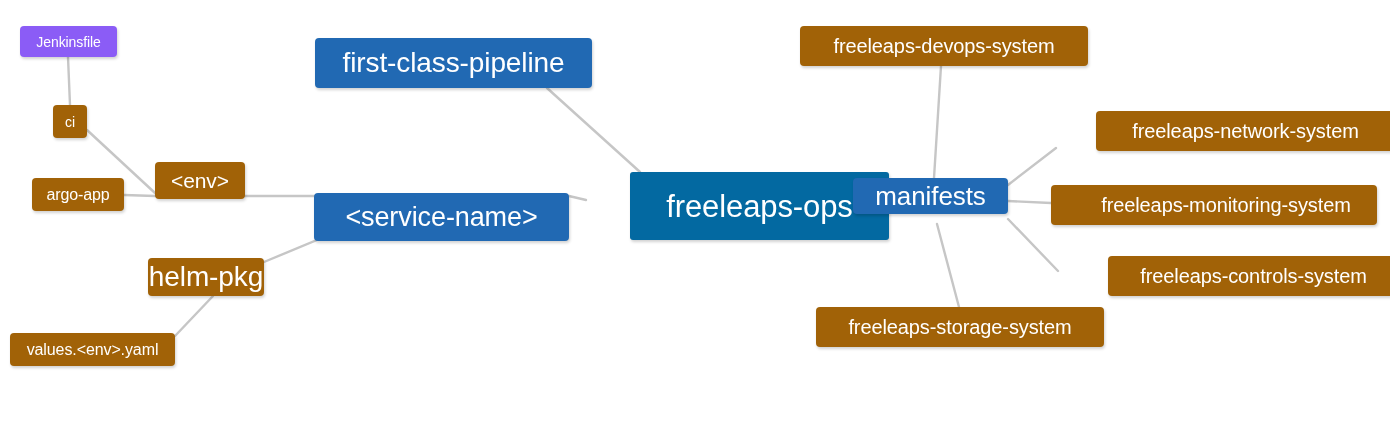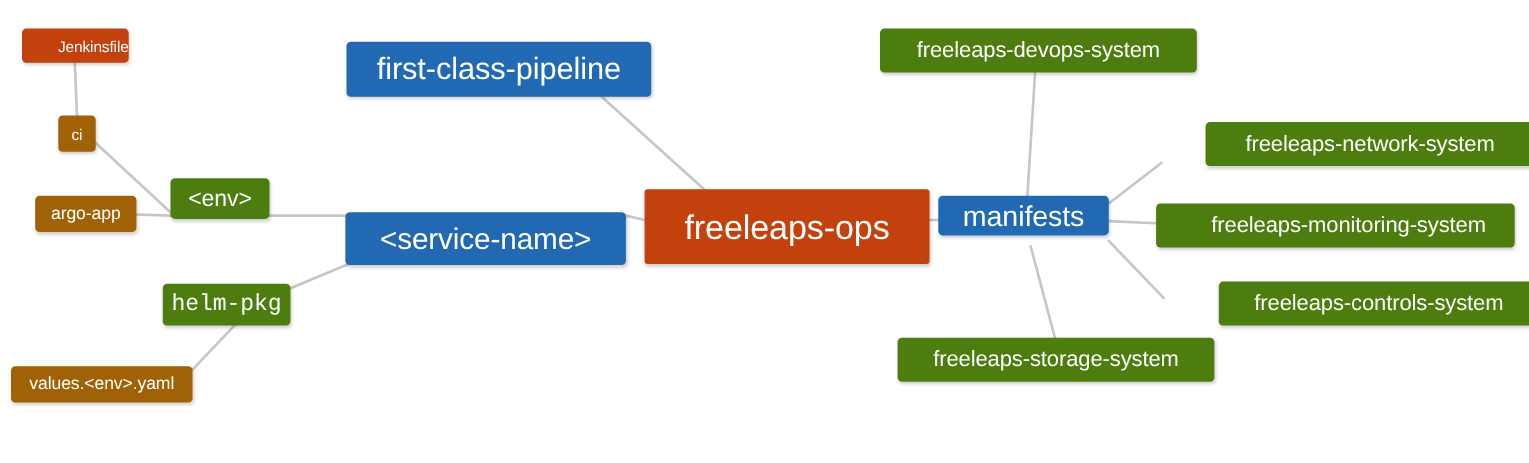--- a/index.html
+++ b/index.html
@@ -30,27 +30,28 @@
     align-items: center;
     justify-content: center;
     color: #ffffff;
     border-radius: 4px;
     white-space: nowrap;
     line-height: 1;
     box-shadow: 1px 2px 3px rgba(0,0,0,0.18);
     letter-spacing: -0.1px;
   }
   .n-root {
-    background: #c2410c;
+    background: #0369a1;
     font-size: 31px;
     border-radius: 3px;
+    margin-left: 44px;
   }
   .n-blue   { background: #2169b3; }
-  .n-green  { background: #4d7c0f; }
-  .n-orange { background: #c2410c; justify-content: flex-end; }
+  .n-green  { background: #a16207; }
+  .n-orange { background: #8b5cf6; }
   .n-red    { background: #a16207; }
 </style>
 </head>
 <body>
 
 <div id="canvas">
   <svg id="edges" viewBox="0 0 1390 421" width="1390" height="421">
       <line x1="68" y1="57" x2="70" y2="105" stroke="#c6c6c6" stroke-width="2.4" stroke-linecap="round"></line>
       <line x1="87" y1="130" x2="155" y2="193" stroke="#c6c6c6" stroke-width="2.4" stroke-linecap="round"></line>
       <line x1="124" y1="195" x2="155" y2="196" stroke="#c6c6c6" stroke-width="2.4" stroke-linecap="round"></line>
@@ -74,21 +75,21 @@
     </div>
     <div class="node n-blue" style="left: 315px; top: 38px; width: 277px; height: 50px; font-size: 28px; justify-content: center;">
       <span>first-class-pipeline</span>
     </div>
     <div class="node n-blue" style="left: 853px; top: 178px; width: 155px; height: 36px; font-size: 26px;">
       <span>manifests</span>
     </div>
     <div class="node n-green" style="left: 155px; top: 162px; width: 90px; height: 37px; font-size: 21px;">
       <span>&lt;env&gt;</span>
     </div>
-    <div class="node n-green" style="left: 148px; top: 258px; width: 116px; height: 38px; font-size: 21px; font-family: Liberation Mono, monospace;">
+    <div class="node n-green" style="left: 148px; top: 258px; width: 116px; height: 38px; font-size: 28px;">
       <span>helm-pkg</span>
     </div>
     <div class="node n-orange" style="left: 20px; top: 26px; width: 97px; height: 31px; font-size: 14px;">
       <span>Jenkinsfile</span>
     </div>
     <div class="node n-red" style="left: 53px; top: 105px; width: 34px; height: 33px; font-size: 14px;">
       <span>ci</span>
     </div>
     <div class="node n-red" style="left: 32px; top: 178px; width: 92px; height: 33px; font-size: 16px;">
       <span>argo-app</span>

